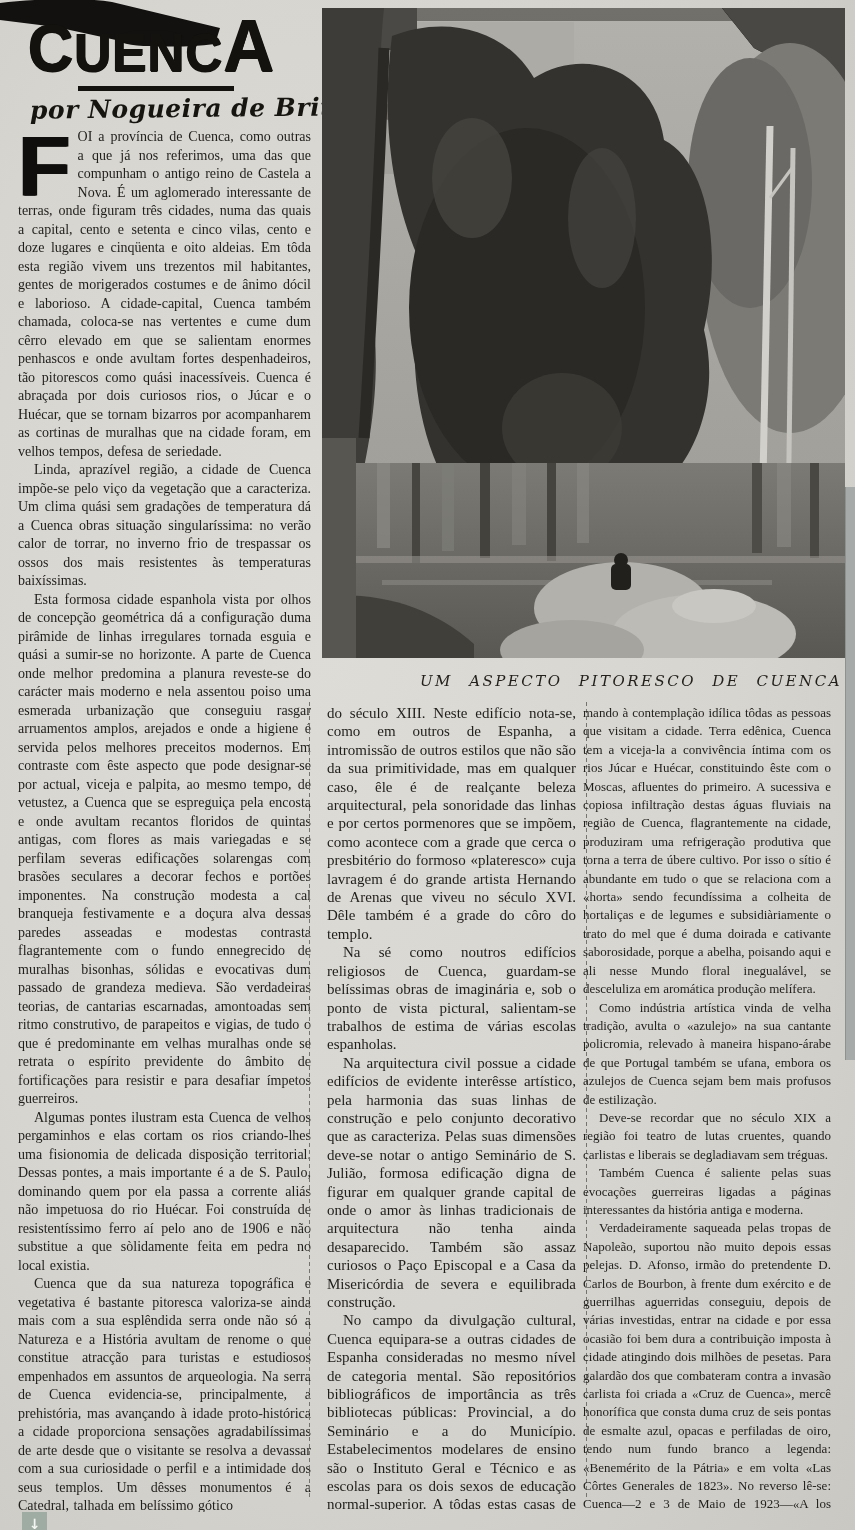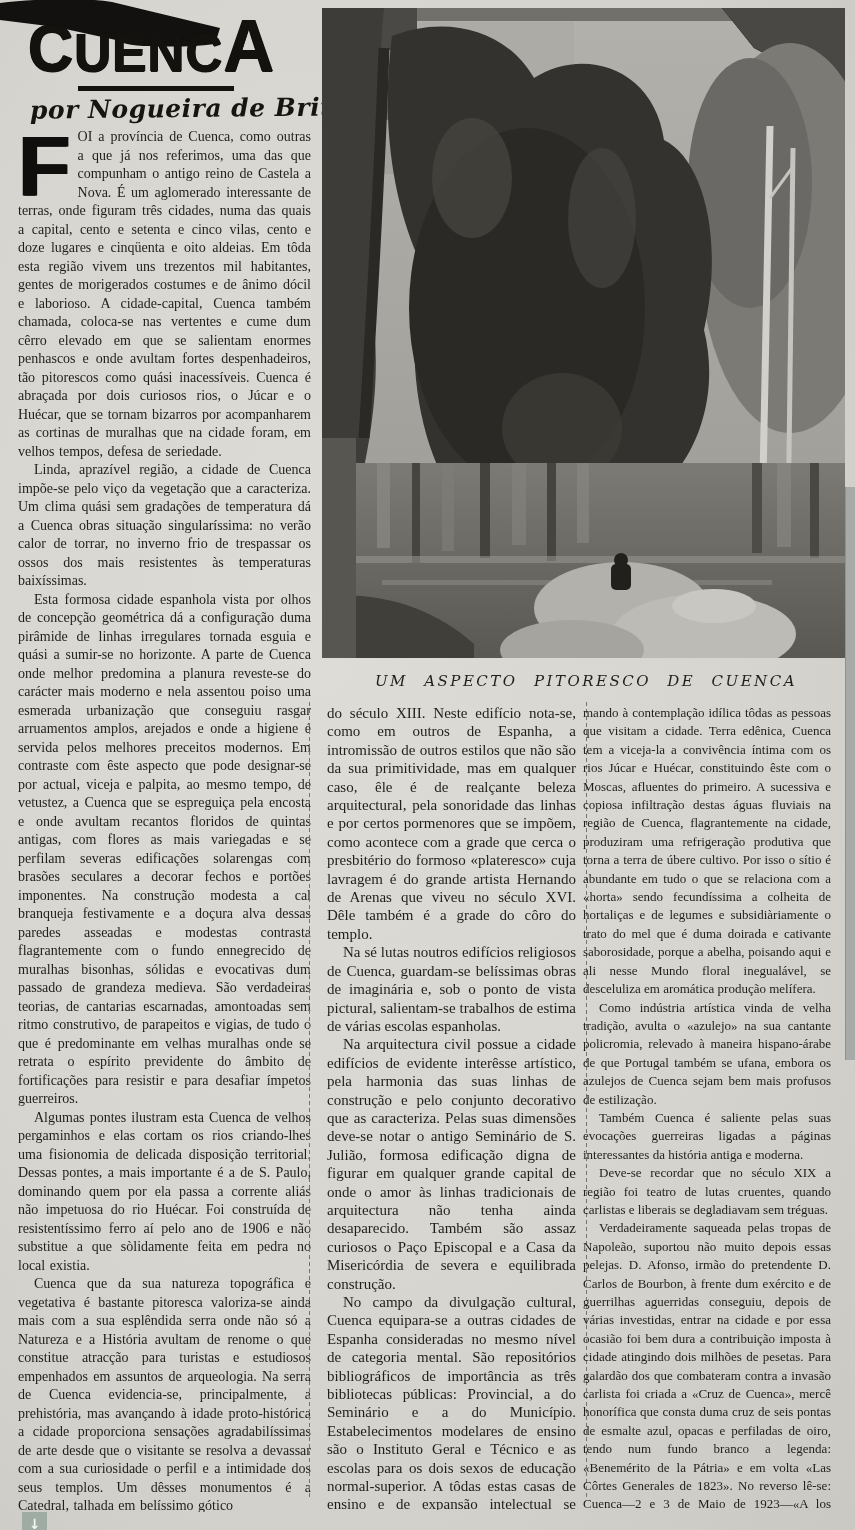--- a/index.html
+++ b/index.html
@@ -44,21 +44,21 @@
     font-size:13px;line-height:18.4px;}
   .divider{position:absolute;width:1px;
     background-image:repeating-linear-gradient(to bottom,#75736d 0,#75736d 4px,transparent 4px,transparent 7px);}
   .div1{left:309px;top:702px;height:798px;}
   .div2{left:586px;top:702px;height:798px;}
   
   .photo-frame{position:absolute;left:322px;top:8px;width:523px;height:650px;
     background:#8f8d88;box-shadow:inset 0 0 45px rgba(0,0,0,0.28);}
   .photo-frame svg{display:block;}
   .photo-caption{
-    position:absolute;left:330px;top:672px;width:512px;text-align:center;
+    position:absolute;left:330px;top:672px;width:512px;text-align:right;
     font-family:"DejaVu Serif", serif;font-style:italic;font-size:15px;
     letter-spacing:2.5px;word-spacing:9px;color:#221f1b;
   }
   
   .scrollbar-thumb{position:absolute;right:0;top:487px;width:10px;height:573px;
     background:#a6aaa8;border-left:1px solid #8e928f;box-sizing:border-box;}
   .scroll-down-btn{
     position:absolute;left:22px;top:1512px;width:25px;height:24px;background:#9eaca3;
     display:flex;align-items:center;justify-content:center;cursor:pointer;
     color:#f4f6f4;font-family:"DejaVu Sans", sans-serif;font-size:14px;font-weight:bold;
@@ -158,30 +158,30 @@
     <rect x="0" y="430" width="34" height="220" fill="#575651"></rect>
   </svg>
 </div>
 <div class="photo-caption">UM ASPECTO PITORESCO DE CUENCA</div>
 
 <div class="divider div1"></div>
 <div class="divider div2"></div>
 
 <div class="col col-mid">
   <p class="p-first">do século XIII. Neste edifício nota-se, como em outros de Espanha, a intromissão de outros estilos que não são da sua primitividade, mas em qualquer caso, êle é de realçante beleza arquitectural, pela sonoridade das linhas e por certos pormenores que se impõem, como acontece com a grade que cerca o presbitério do formoso «plateresco» cuja lavragem é do grande artista Hernando de Arenas que viveu no século XVI. Dêle também é a grade do côro do templo.</p>
-  <p>Na sé lutas noutros edifícios religiosos de Cuenca, guardam-se belíssimas obras de imaginária e, sob o ponto de vista pictural, salientam-se trabalhos de estima de várias escolas espanholas.</p>
+  <p>Na sé como noutros edifícios religiosos de Cuenca, guardam-se belíssimas obras de imaginária e, sob o ponto de vista pictural, salientam-se trabalhos de estima de várias escolas espanholas.</p>
   <p>Na arquitectura civil possue a cidade edifícios de evidente interêsse artístico, pela harmonia das suas linhas de construção e pelo conjunto decorativo que as caracteriza. Pelas suas dimensões deve-se notar o antigo Seminário de S. Julião, formosa edificação digna de figurar em qualquer grande capital de onde o amor às linhas tradicionais de arquitectura não tenha ainda desaparecido. Também são assaz curiosos o Paço Episcopal e a Casa da Misericórdia de severa e equilibrada construção.</p>
   <p>No campo da divulgação cultural, Cuenca equipara-se a outras cidades de Espanha consideradas no mesmo nível de categoria mental. São repositórios bibliográficos de importância as três bibliotecas públicas: Provincial, a do Seminário e a do Município. Estabelecimentos modelares de ensino são o Instituto Geral e Técnico e as escolas para os dois sexos de educação normal-superior. A tôdas estas casas de ensino e de expansão intelectual se acrescentam numerosas e bem dotadas escolas primárias e secundárias, com um professorado completíssimo e de alojamentos moderníssimos.</p>
   <p>Um dos aspectos mais interessantes de Cuenca é, repetimos, o do seu pitoresco regional. Vários escritores espanhóis teem encarecido êste lindo território onde ondulam musicalmente arvoredos seculares produzindo sombras encantadoras e cha-</p>
 </div>
 
 <div class="col col-right">
   <p class="p-first">mando à contemplação idílica tôdas as pessoas que visitam a cidade. Terra edênica, Cuenca tem a viceja-la a convivência íntima com os rios Júcar e Huécar, constituindo êste com o Moscas, afluentes do primeiro. A sucessiva e copiosa infiltração destas águas fluviais na região de Cuenca, flagrantemente na cidade, produziram uma refrigeração produtiva que torna a terra de úbere cultivo. Por isso o sítio é abundante em tudo o que se relaciona com a «horta» sendo fecundíssima a colheita de hortaliças e de legumes e subsidiàriamente o trato do mel que é duma doirada e cativante saborosidade, porque a abelha, poisando aqui e ali nesse Mundo floral inegualável, se desceluliza em aromática produção melífera.</p>
   <p>Como indústria artística vinda de velha tradição, avulta o «azulejo» na sua cantante policromia, relevado à maneira hispano-árabe de que Portugal também se ufana, embora os azulejos de Cuenca sejam bem mais profusos de estilização.</p>
+  <p>Deve-se recordar que no século XIX a região foi teatro de lutas cruentes, quando carlistas e liberais se degladiavam sem tréguas.</p>
   <p>Também Cuenca é saliente pelas suas evocações guerreiras ligadas a páginas interessantes da história antiga e moderna.</p>
-  <p>Deve-se recordar que no século XIX a região foi teatro de lutas cruentes, quando carlistas e liberais se degladiavam sem tréguas.</p>
   <p>Verdadeiramente saqueada pelas tropas de Napoleão, suportou não muito depois essas pelejas. D. Afonso, irmão do pretendente D. Carlos de Bourbon, à frente dum exército e de guerrilhas aguerridas conseguiu, depois de várias investidas, entrar na cidade e por essa ocasião foi bem dura a contribuição imposta à cidade atingindo dois milhões de pesetas. Para galardão dos que combateram contra a invasão carlista foi criada a «Cruz de Cuenca», mercê honorífica que consta duma cruz de seis pontas de esmalte azul, opacas e perfiladas de oiro, tendo num fundo branco a legenda: «Benemérito de la Pátria» e em volta «Las Côrtes Generales de 1823». No reverso lê-se: Cuenca—2 e 3 de Maio de 1923—«A los defensores de la libertad».</p>
 </div>
 
 <div class="scrollbar-thumb"></div>
 <div class="scroll-down-btn">
   <span>↓</span>
 </div>
 
 </body></html>

